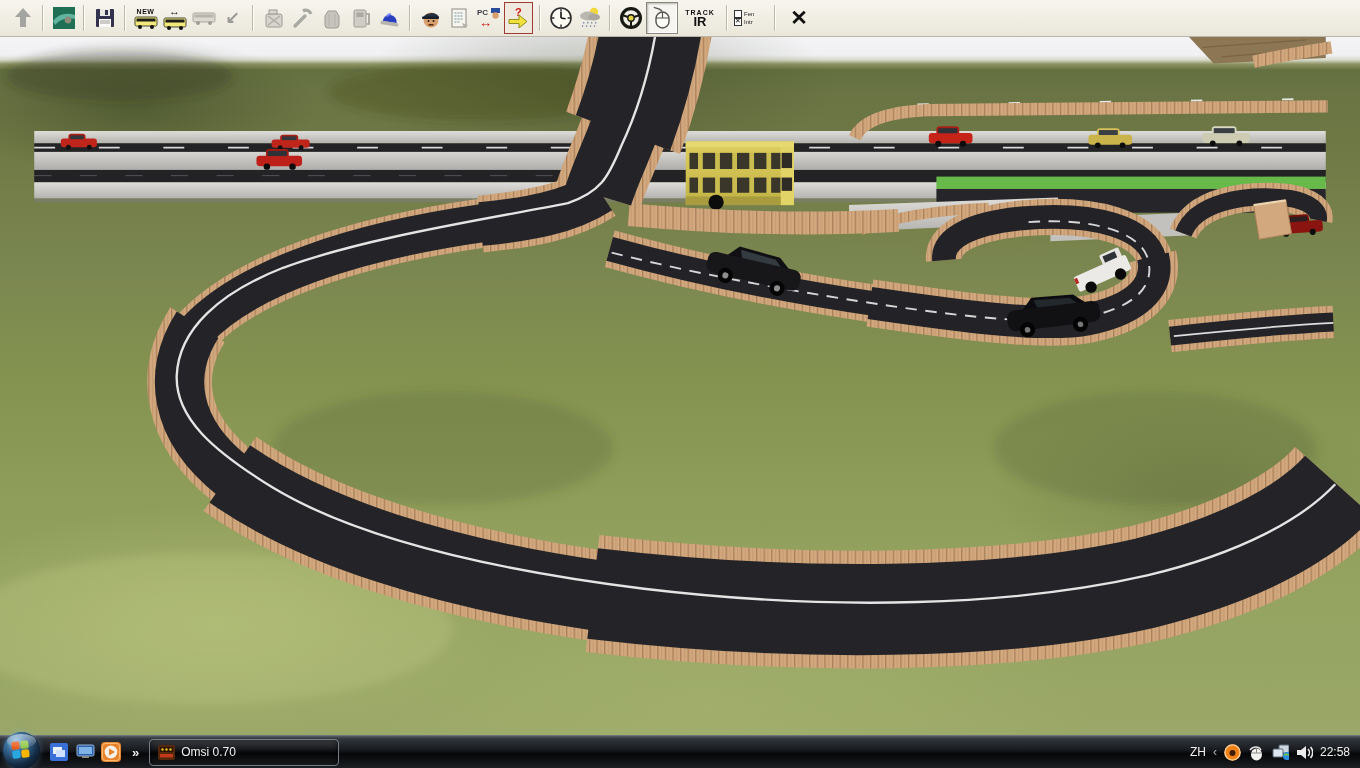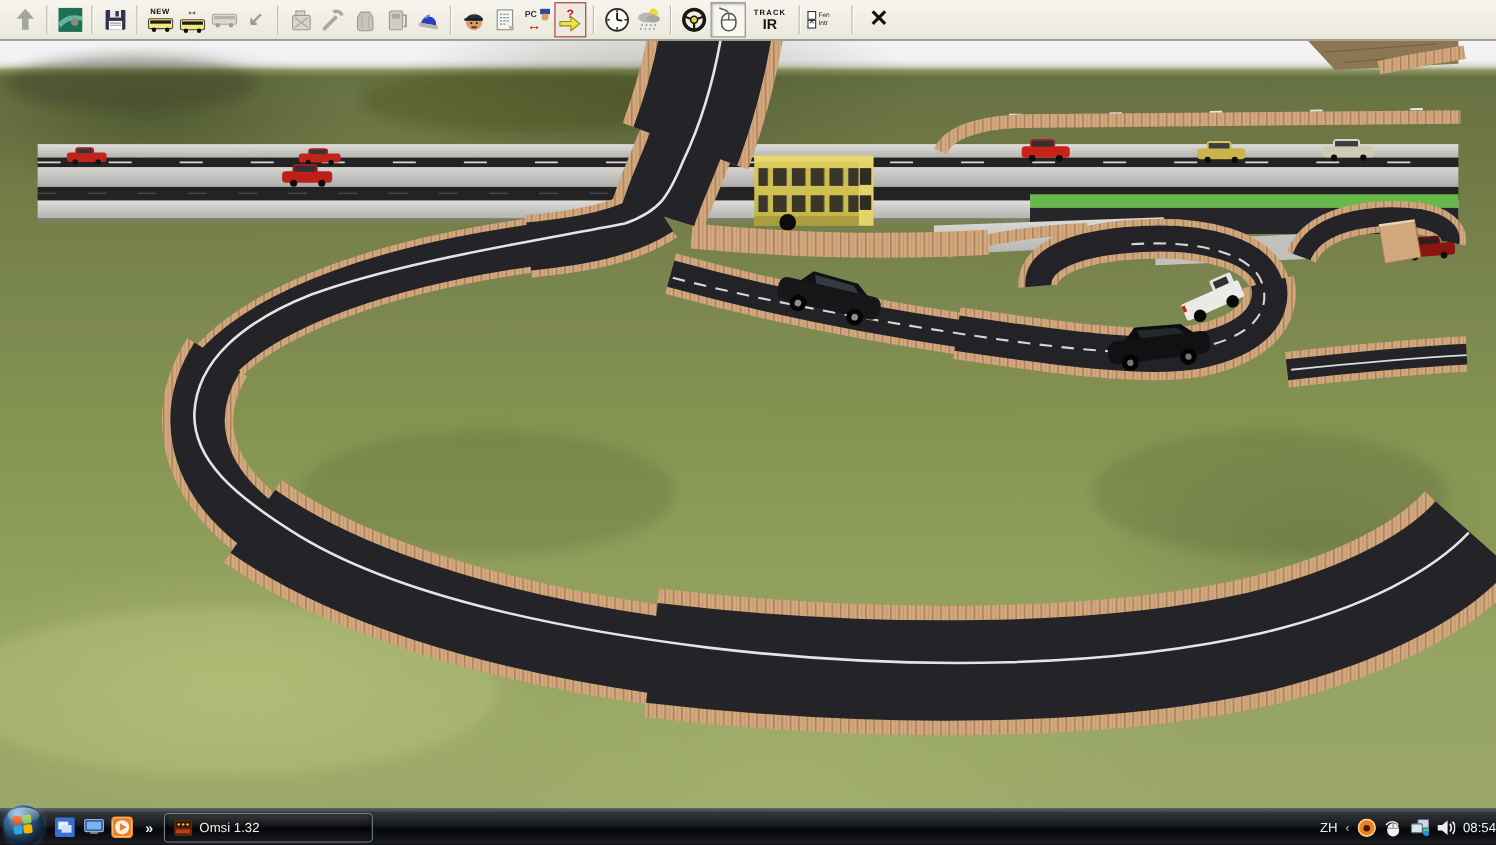--- a/index.html
+++ b/index.html
@@ -53,21 +53,21 @@
   #orbgloss{position:absolute;top:2px;left:4px;width:29px;height:14px;border-radius:50%;
     background:linear-gradient(rgba(255,255,255,.5),rgba(255,255,255,.05));}
   .qlicon{width:20px;height:20px;margin:0 3px;display:flex;align-items:center;justify-content:center;}
   .chev{color:#eee;font-weight:bold;font-size:13px;margin:0 10px 0 8px;}
   .taskbtn{height:25px;border-radius:4px;border:1px solid #5a5f66;margin-right:5px;
     display:flex;align-items:center;padding:0 8px;gap:6px;min-width:140px;max-width:175px;
     background:linear-gradient(rgba(255,255,255,.18),rgba(255,255,255,.04) 48%,rgba(0,0,0,.25) 52%,rgba(255,255,255,.06));}
   .taskbtn.active{background:linear-gradient(rgba(255,255,255,.10),rgba(0,0,0,.45) 50%,rgba(255,255,255,.04));
     border-color:#777d84;box-shadow:inset 0 0 6px rgba(0,0,0,.7);}
   .taskbtn .tlabel{color:#f2f2f2;font-size:12px;white-space:nowrap;overflow:hidden;text-overflow:ellipsis;}
-  #tray{margin-left:auto;display:flex;align-items:center;gap:7px;}
+  #tray{margin-left:auto;display:flex;align-items:center;gap:7px;padding-right:10px;}
   #tray .ttext{color:#f0f0f0;font-size:12px;}
   .trayicon{width:17px;height:17px;display:flex;align-items:center;justify-content:center;}
 </style>
 </head>
 <body>
 
 <div id="app">
 
   <div id="toolbar">
     <div class="tbtn">
@@ -482,21 +482,21 @@
 
     <div class="taskbtn active" style="width:172px">
       <svg width="17" height="15">
         <rect width="17" height="15" rx="2" fill="#55280e"></rect>
         <rect x="2" y="2" width="13" height="5" fill="#2a1406"></rect>
         <circle cx="4.5" cy="4.5" r="1.2" fill="#f2c21e"></circle>
           <circle cx="8.5" cy="4.5" r="1.2" fill="#f2c21e"></circle>
           <circle cx="12.5" cy="4.5" r="1.2" fill="#f2c21e"></circle>
         <rect x="2" y="9" width="13" height="3.4" fill="#c23a1a"></rect>
       </svg>
-      <span class="tlabel">Omsi 1.32</span>
+      <span class="tlabel">Omsi 0.70</span>
     </div>
 
     <div id="tray">
       <span class="ttext">ZH</span>
       <span class="ttext" style="opacity:.7">‹</span>
       <span class="trayicon">
         <svg width="17" height="17">
           <circle cx="8.5" cy="8.5" r="8" fill="#f08018"></circle>
           <circle cx="8.5" cy="8.5" r="7.6" fill="none" stroke="#fbd29a" stroke-width="1.4"></circle>
           <circle cx="8.5" cy="9" r="3" fill="#401c08"></circle>
@@ -516,16 +516,16 @@
           <circle cx="15" cy="12" r="4" fill="#2a8fe0"></circle>
           <path d="M12 11 a4 3 0 0 1 6 1" stroke="#7ac443" fill="none" stroke-width="1.6"></path>
         </svg>
       </span>
       <span class="trayicon">
         <svg width="18" height="17">
           <polygon points="1,6 5,6 10,2 10,15 5,11 1,11" fill="#ececec"></polygon>
           <path d="M12 5 a5 5 0 0 1 0 7 M14.5 3 a8 8 0 0 1 0 11" stroke="#ececec" fill="none" stroke-width="1.6"></path>
         </svg>
       </span>
-      <span class="ttext">08:54</span>
+      <span class="ttext">22:58</span>
     </div>
   </div>
 </div>
 
 </body></html>

